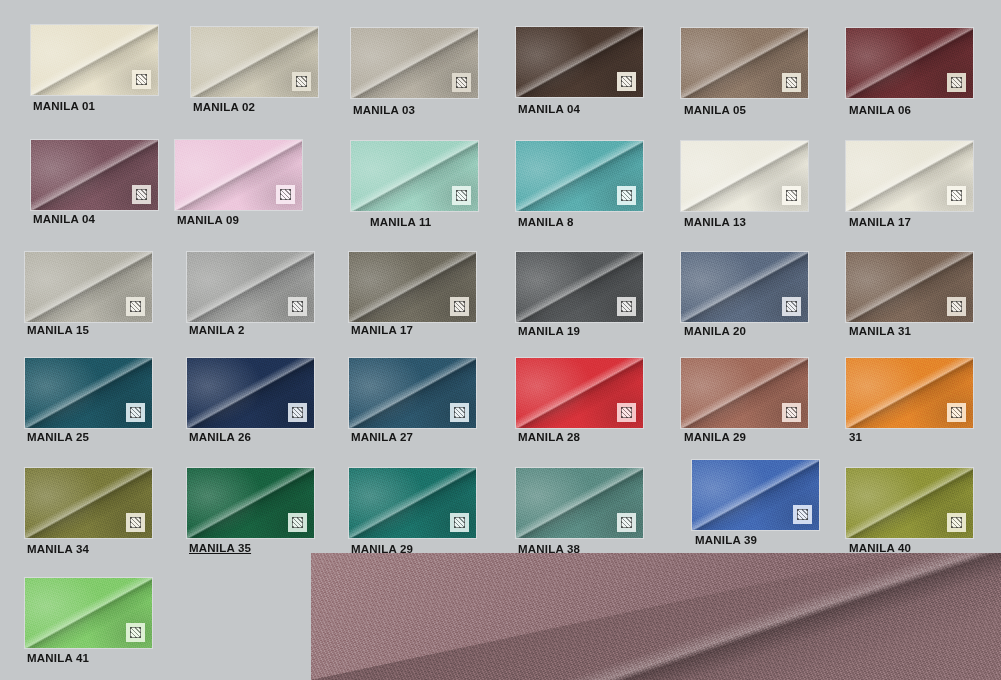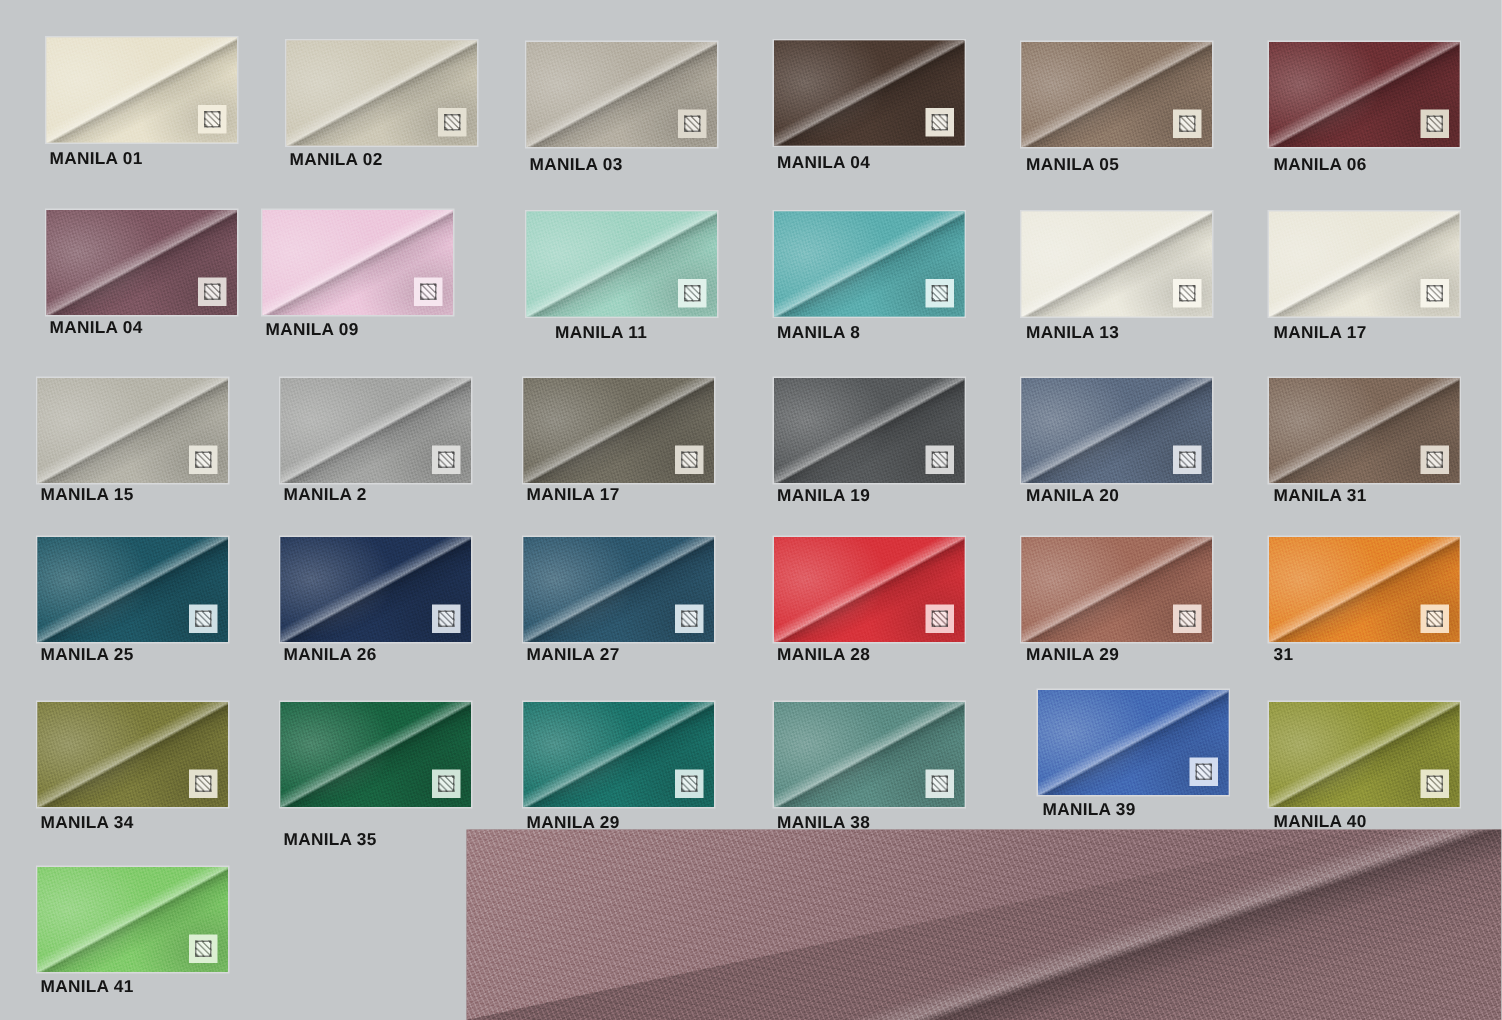--- a/index.html
+++ b/index.html
@@ -501,21 +501,21 @@
           <div class="base" style="background: rgb(24, 97, 63);"></div>
           <div class="fold-a" style="background: linear-gradient(135deg, rgb(24, 97, 63) 0%, rgb(24, 97, 63) 55%, rgb(14, 74, 48) 100%);"></div>
           <div class="fold-b" style="background: linear-gradient(160deg, rgb(14, 74, 48) 0%, rgb(24, 97, 63) 70%);"></div>
           <div class="crease"></div>
           <div class="sheen"></div>
           <div class="grain"></div>
           <div class="tag" style="background: rgb(207, 228, 216);">
             <div class="inner"></div>
           </div>
         </div>
-        <div class="lbl" style="margin-left: 2px; margin-top: 16px;">MANILA 35</div>
+        <div class="lbl" style="margin-left: 2px; margin-top: 4px; text-decoration: underline;">MANILA 35</div>
       </div>
       <div class="card" style="left: 349px; top: 468px;">
         <div class="sw" style="background: rgb(27, 113, 104);">
           <div class="base" style="background: rgb(27, 113, 104);"></div>
           <div class="fold-a" style="background: linear-gradient(135deg, rgb(27, 113, 104) 0%, rgb(27, 113, 104) 55%, rgb(16, 86, 80) 100%);"></div>
           <div class="fold-b" style="background: linear-gradient(160deg, rgb(16, 86, 80) 0%, rgb(27, 113, 104) 70%);"></div>
           <div class="crease"></div>
           <div class="sheen"></div>
           <div class="grain"></div>
           <div class="tag" style="background: rgb(207, 229, 226);">

